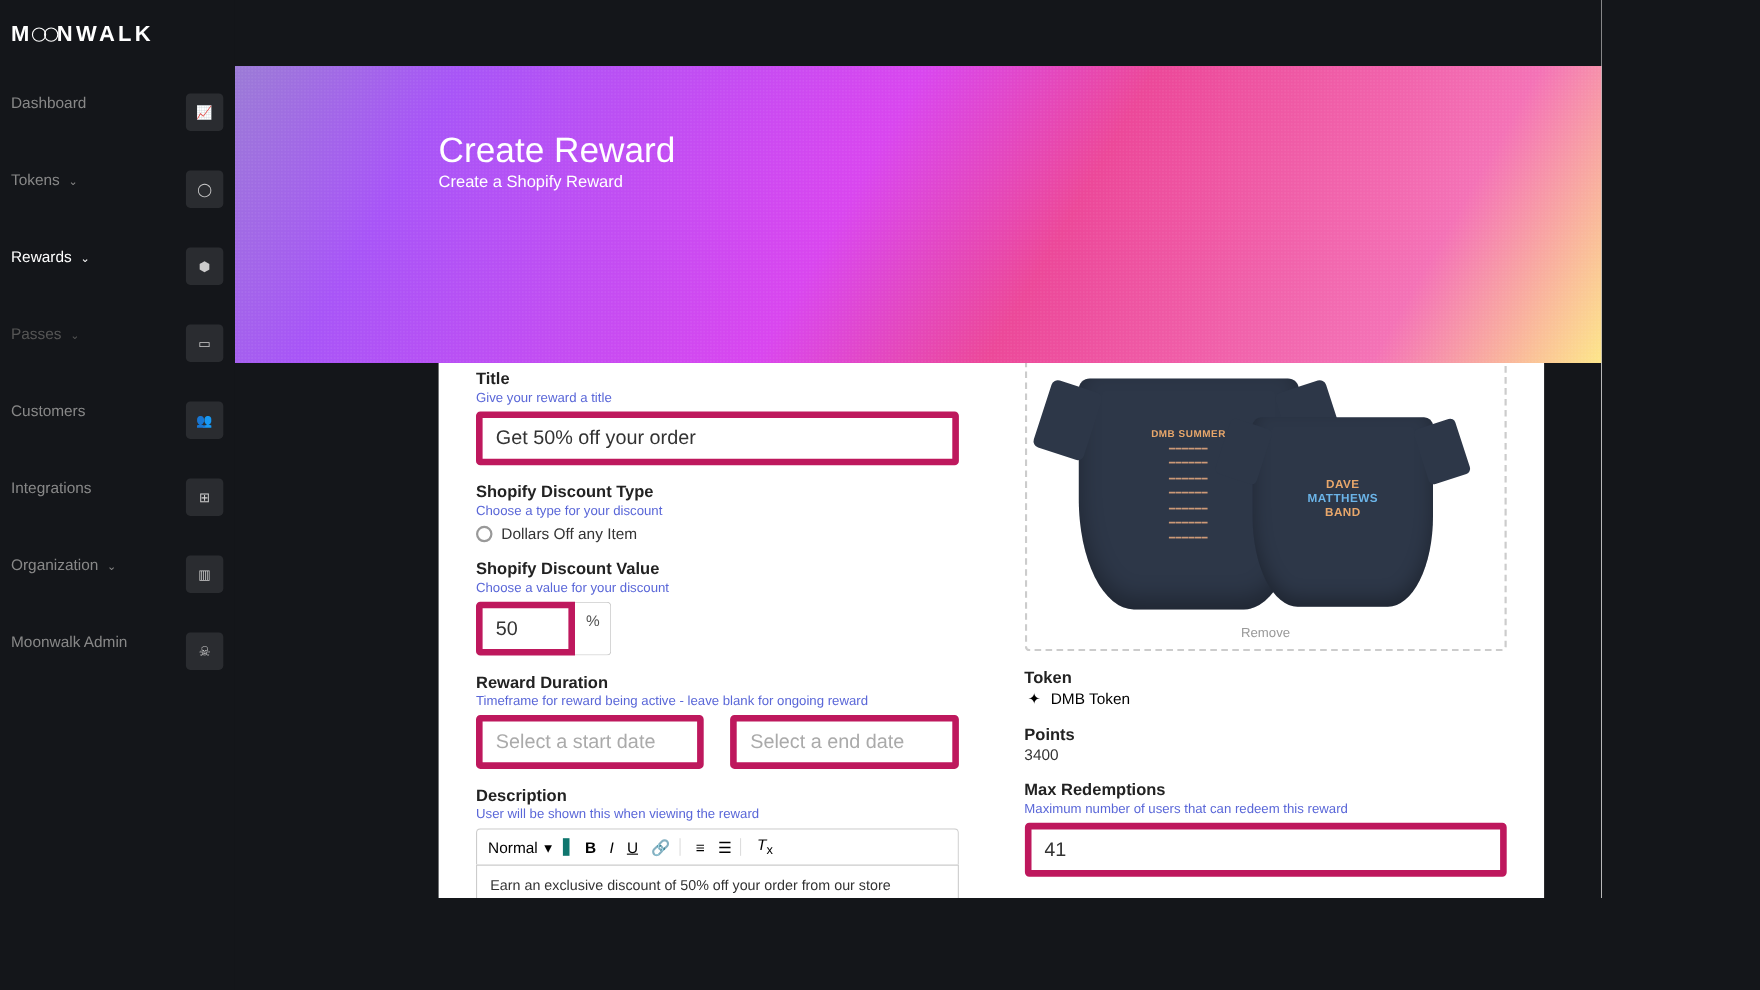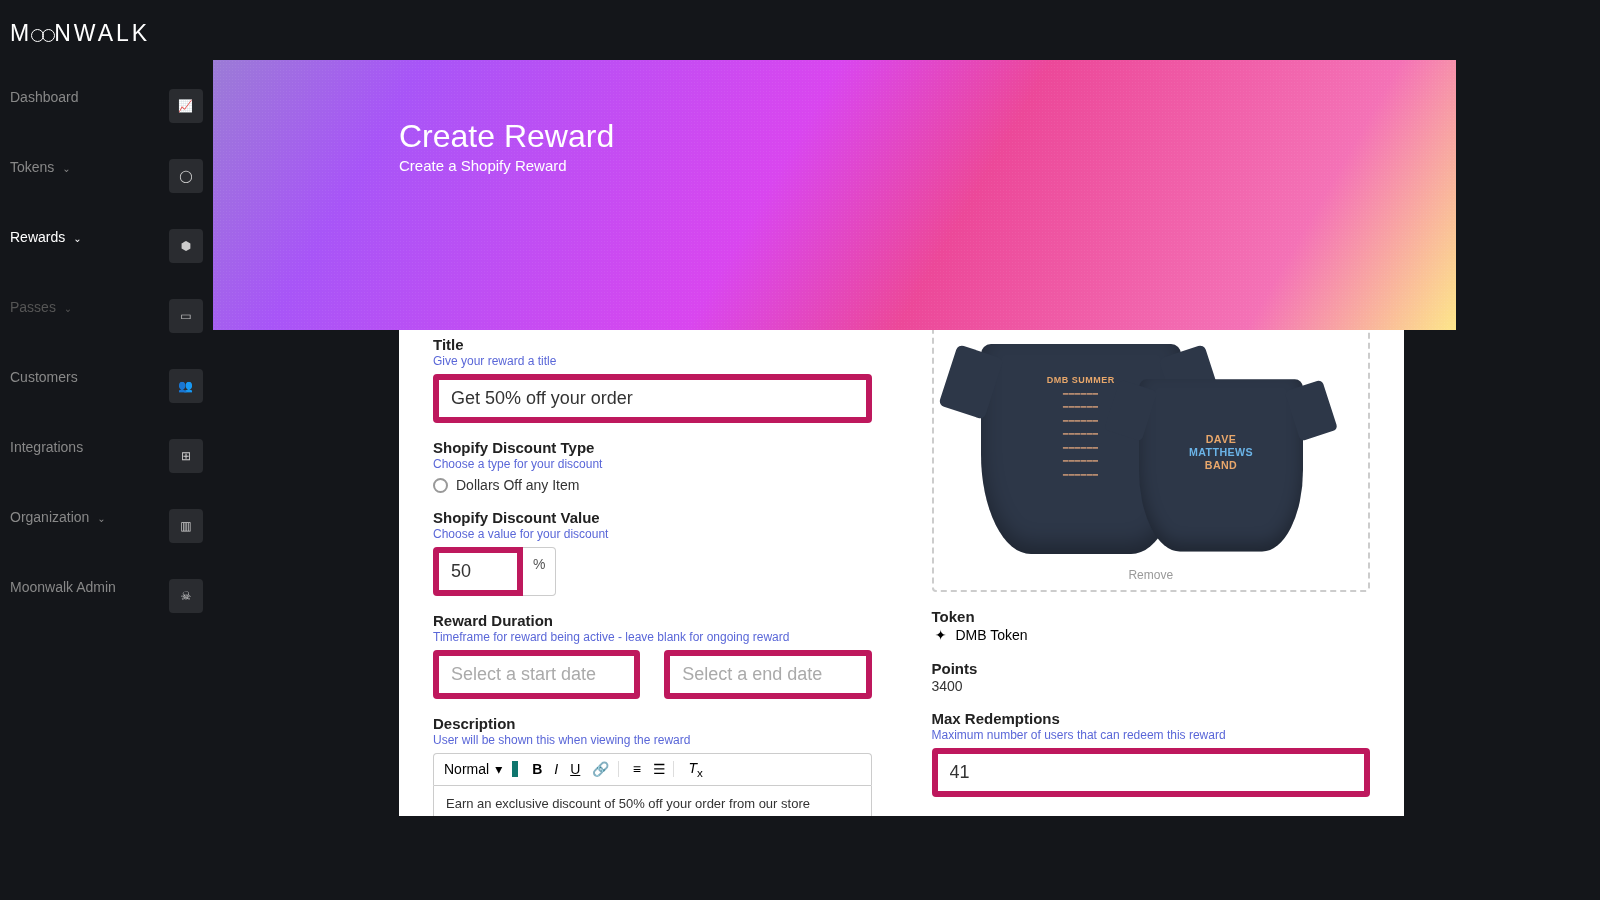--- a/index.html
+++ b/index.html
@@ -1,19 +1,19 @@
 <!DOCTYPE html>
 <html><head>
 <meta charset="utf-8">
 <style>
 * { box-sizing: border-box; margin: 0; padding: 0; }
 body { font-family: -apple-system, BlinkMacSystemFont, 'Segoe UI', Arial, sans-serif; background: #14161a; width: 1456px; height: 816px; overflow: hidden; }
 
 .sidebar { position: fixed; left: 0; top: 0; width: 213px; height: 100%; background: #14161a; color: #999; }
-.logo { padding: 20px 10px 24px 10px; color: #fff; font-size: 23px; letter-spacing: 3px; font-weight: 400; }
+.logo { padding: 20px 10px 24px 10px; color: #fff; font-size: 20px; letter-spacing: 3px; font-weight: 700; }
 .logo .o { display:inline-block; width:13px; height:13px; border:1.5px solid #fff; border-radius:50%; vertical-align: -1px; margin: 0 -1px;}
 .nav-item { display: flex; align-items: flex-start; padding: 18px 10px; color: #888; font-size: 14px; cursor: pointer; }
 .nav-item.active { color: #fff; font-weight: 500; }
 .nav-item.dim { color: #555; }
 .nav-item .label { flex: 1; }
 .nav-item .chevron { font-size: 10px; margin-left: 4px; }
 .nav-icon { width: 34px; height: 34px; background: #2a2c30; border-radius: 4px; display:flex; align-items:center; justify-content:center; font-size: 12px; color:#ccc; }
 
 .main { margin-left: 213px; height: 100%; overflow-y: auto; background: #14161a; }
 .topbar { height: 60px; background: #14161a; }
@@ -50,21 +50,21 @@
 .editor-toolbar .grp { display:flex; gap:12px; padding-right:8px; border-right:1px solid #ddd;}
 .editor-toolbar .grp:last-child{border:none;}
 .editor-body { border:1px solid #ccc; border-radius:0 0 4px 4px; padding:10px 12px; font-size:13px; color:#333;}
 
 .img-drop { border:2px dashed #ccc; border-radius:4px; padding:8px; text-align:center; }
 .img-drop .preview { height:230px; display:flex; align-items:center; justify-content:center; gap:-20px;}
 .tshirt { width:200px; height:210px; background:#2d3748; border-radius:10px 10px 50px 50px / 10px 10px 100px 100px; position:relative; box-shadow: inset 0 -10px 20px rgba(0,0,0,0.3);}
 .tshirt::before, .tshirt::after { content:''; position:absolute; top:6px; width:48px; height:64px; background:#2d3748; border-radius:6px;}
 .tshirt::before{left:-34px; transform:rotate(18deg);}
 .tshirt::after{right:-34px; transform:rotate(-18deg);}
-.tshirt .art { position:absolute; top:30px; left:20%; right:20%; text-align:center; font-size:9px; line-height:1.5; color:#c97; letter-spacing:0.5px;}
+.tshirt .art { position:absolute; top:44px; left:20%; right:20%; text-align:center; font-size:9px; line-height:1.5; color:#c97; letter-spacing:0.5px;}
 .tshirt.front { margin-left:-60px; z-index:2; transform:scale(0.82) translateY(20px);}
 .tshirt.front .art{ font-size:13px; font-weight:700; top:66px; line-height:1.2;}
 .remove { font-size:12px; color:#999; margin-top:4px;}
 
 .token-row{display:flex; align-items:center; gap:6px; font-size:14px; margin-bottom:14px;}
 .token-icon{width:18px; height:18px; display:inline-flex; align-items:center; justify-content:center;}
 
 .section { margin-bottom: 16px; }
 </style>
 </head>

